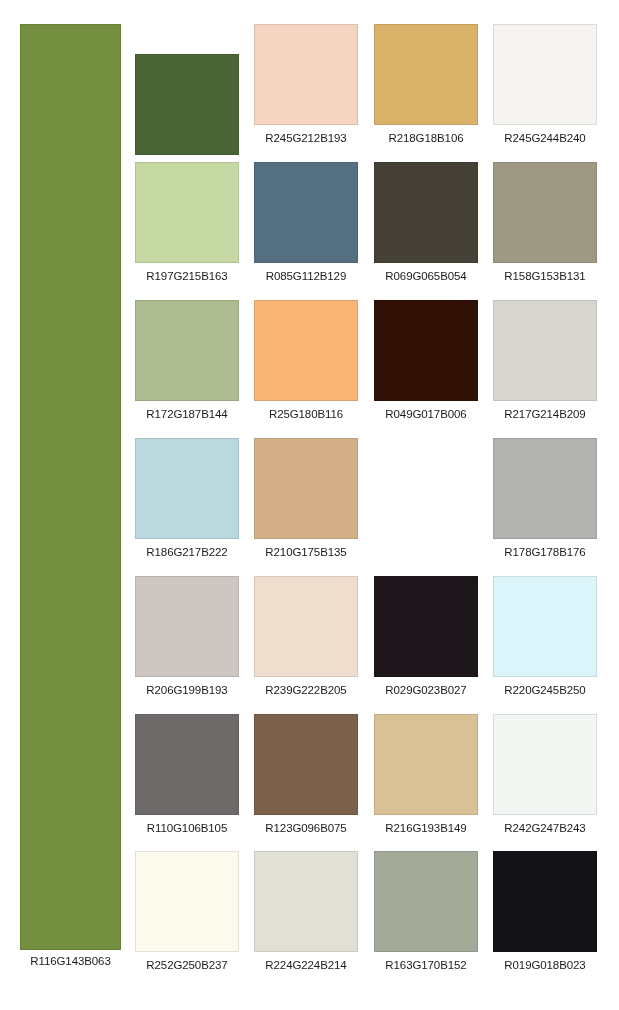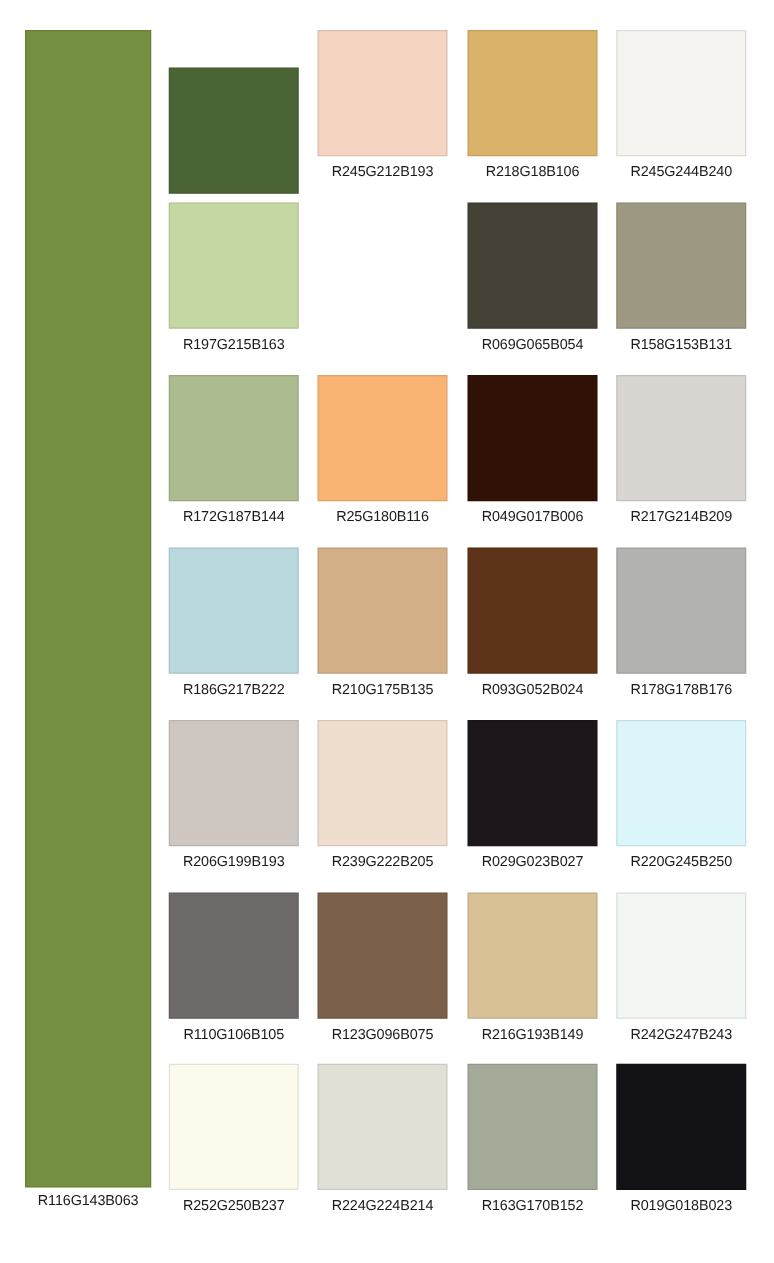--- a/index.html
+++ b/index.html
@@ -106,20 +106,24 @@
         <div class="swatch-label" style="color: rgb(27, 27, 27);">R218G18B106</div>
       </div>
       <div class="swatch-cell" style="left: 358px; top: 0px;">
         <div class="swatch-chip" style="background-color: rgb(245, 244, 240);"></div>
         <div class="swatch-label" style="color: rgb(27, 27, 27);">R245G244B240</div>
       </div>
       <div class="swatch-cell" style="left: 0px; top: 138px;">
         <div class="swatch-chip" style="background-color: rgb(197, 215, 163);"></div>
         <div class="swatch-label" style="color: rgb(27, 27, 27);">R197G215B163</div>
       </div>
+      <div class="swatch-cell" style="left: 119px; top: 138px;">
+        <div class="swatch-chip" style="background-color: rgb(85, 112, 129);"></div>
+        <div class="swatch-label" style="color: rgb(27, 27, 27);">R085G112B129</div>
+      </div>
       <div class="swatch-cell" style="left: 239px; top: 138px;">
         <div class="swatch-chip" style="background-color: rgb(69, 65, 54);"></div>
         <div class="swatch-label" style="color: rgb(27, 27, 27);">R069G065B054</div>
       </div>
       <div class="swatch-cell" style="left: 358px; top: 138px;">
         <div class="swatch-chip" style="background-color: rgb(158, 153, 131);"></div>
         <div class="swatch-label" style="color: rgb(27, 27, 27);">R158G153B131</div>
       </div>
       <div class="swatch-cell" style="left: 0px; top: 276px;">
         <div class="swatch-chip" style="background-color: rgb(172, 187, 144);"></div>
@@ -138,24 +142,20 @@
         <div class="swatch-label" style="color: rgb(27, 27, 27);">R217G214B209</div>
       </div>
       <div class="swatch-cell" style="left: 0px; top: 414px;">
         <div class="swatch-chip" style="background-color: rgb(186, 217, 222);"></div>
         <div class="swatch-label" style="color: rgb(27, 27, 27);">R186G217B222</div>
       </div>
       <div class="swatch-cell" style="left: 119px; top: 414px;">
         <div class="swatch-chip" style="background-color: rgb(210, 175, 135);"></div>
         <div class="swatch-label" style="color: rgb(27, 27, 27);">R210G175B135</div>
       </div>
-      <div class="swatch-cell" style="left: 239px; top: 414px;">
-        <div class="swatch-chip" style="background-color: rgb(93, 52, 24);"></div>
-        <div class="swatch-label" style="color: rgb(27, 27, 27);">R093G052B024</div>
-      </div>
       <div class="swatch-cell" style="left: 358px; top: 414px;">
         <div class="swatch-chip" style="background-color: rgb(178, 178, 176);"></div>
         <div class="swatch-label" style="color: rgb(27, 27, 27); text-align: center;">R178G178B176</div>
       </div>
       <div class="swatch-cell" style="left: 0px; top: 552px;">
         <div class="swatch-chip" style="background-color: rgb(206, 199, 193);"></div>
         <div class="swatch-label" style="color: rgb(27, 27, 27);">R206G199B193</div>
       </div>
       <div class="swatch-cell" style="left: 119px; top: 552px;">
         <div class="swatch-chip" style="background-color: rgb(239, 222, 205);"></div>

